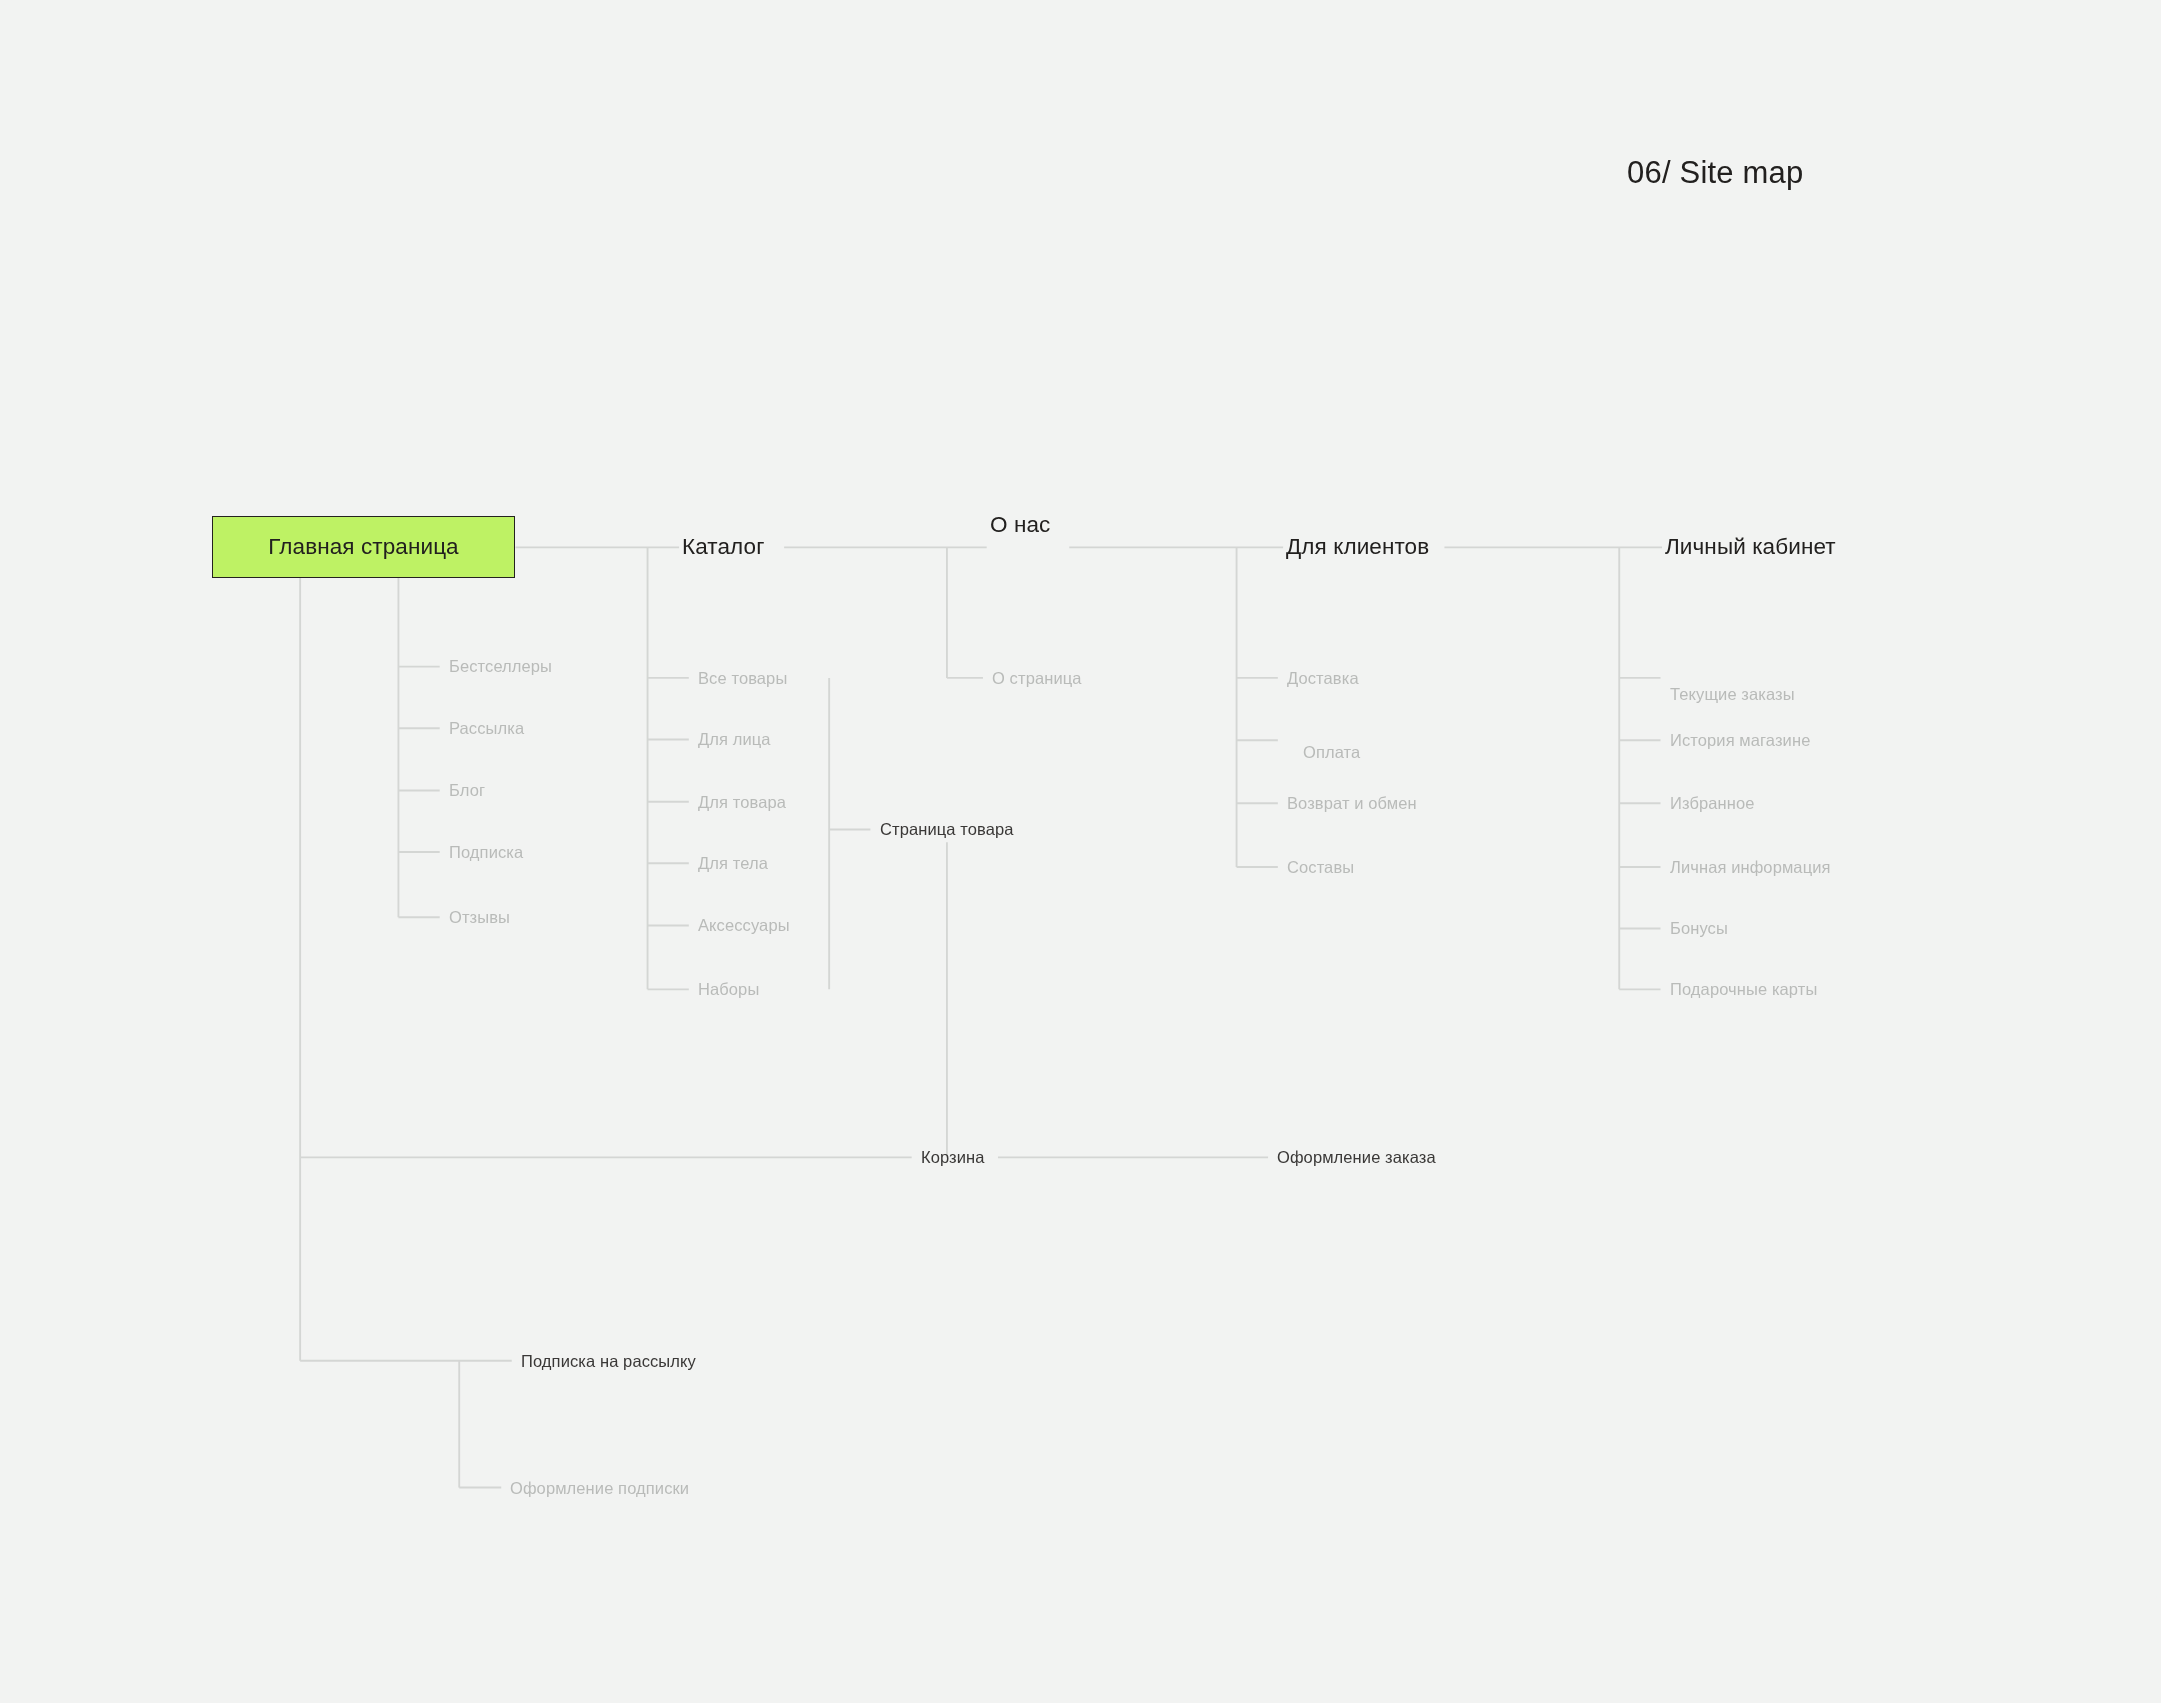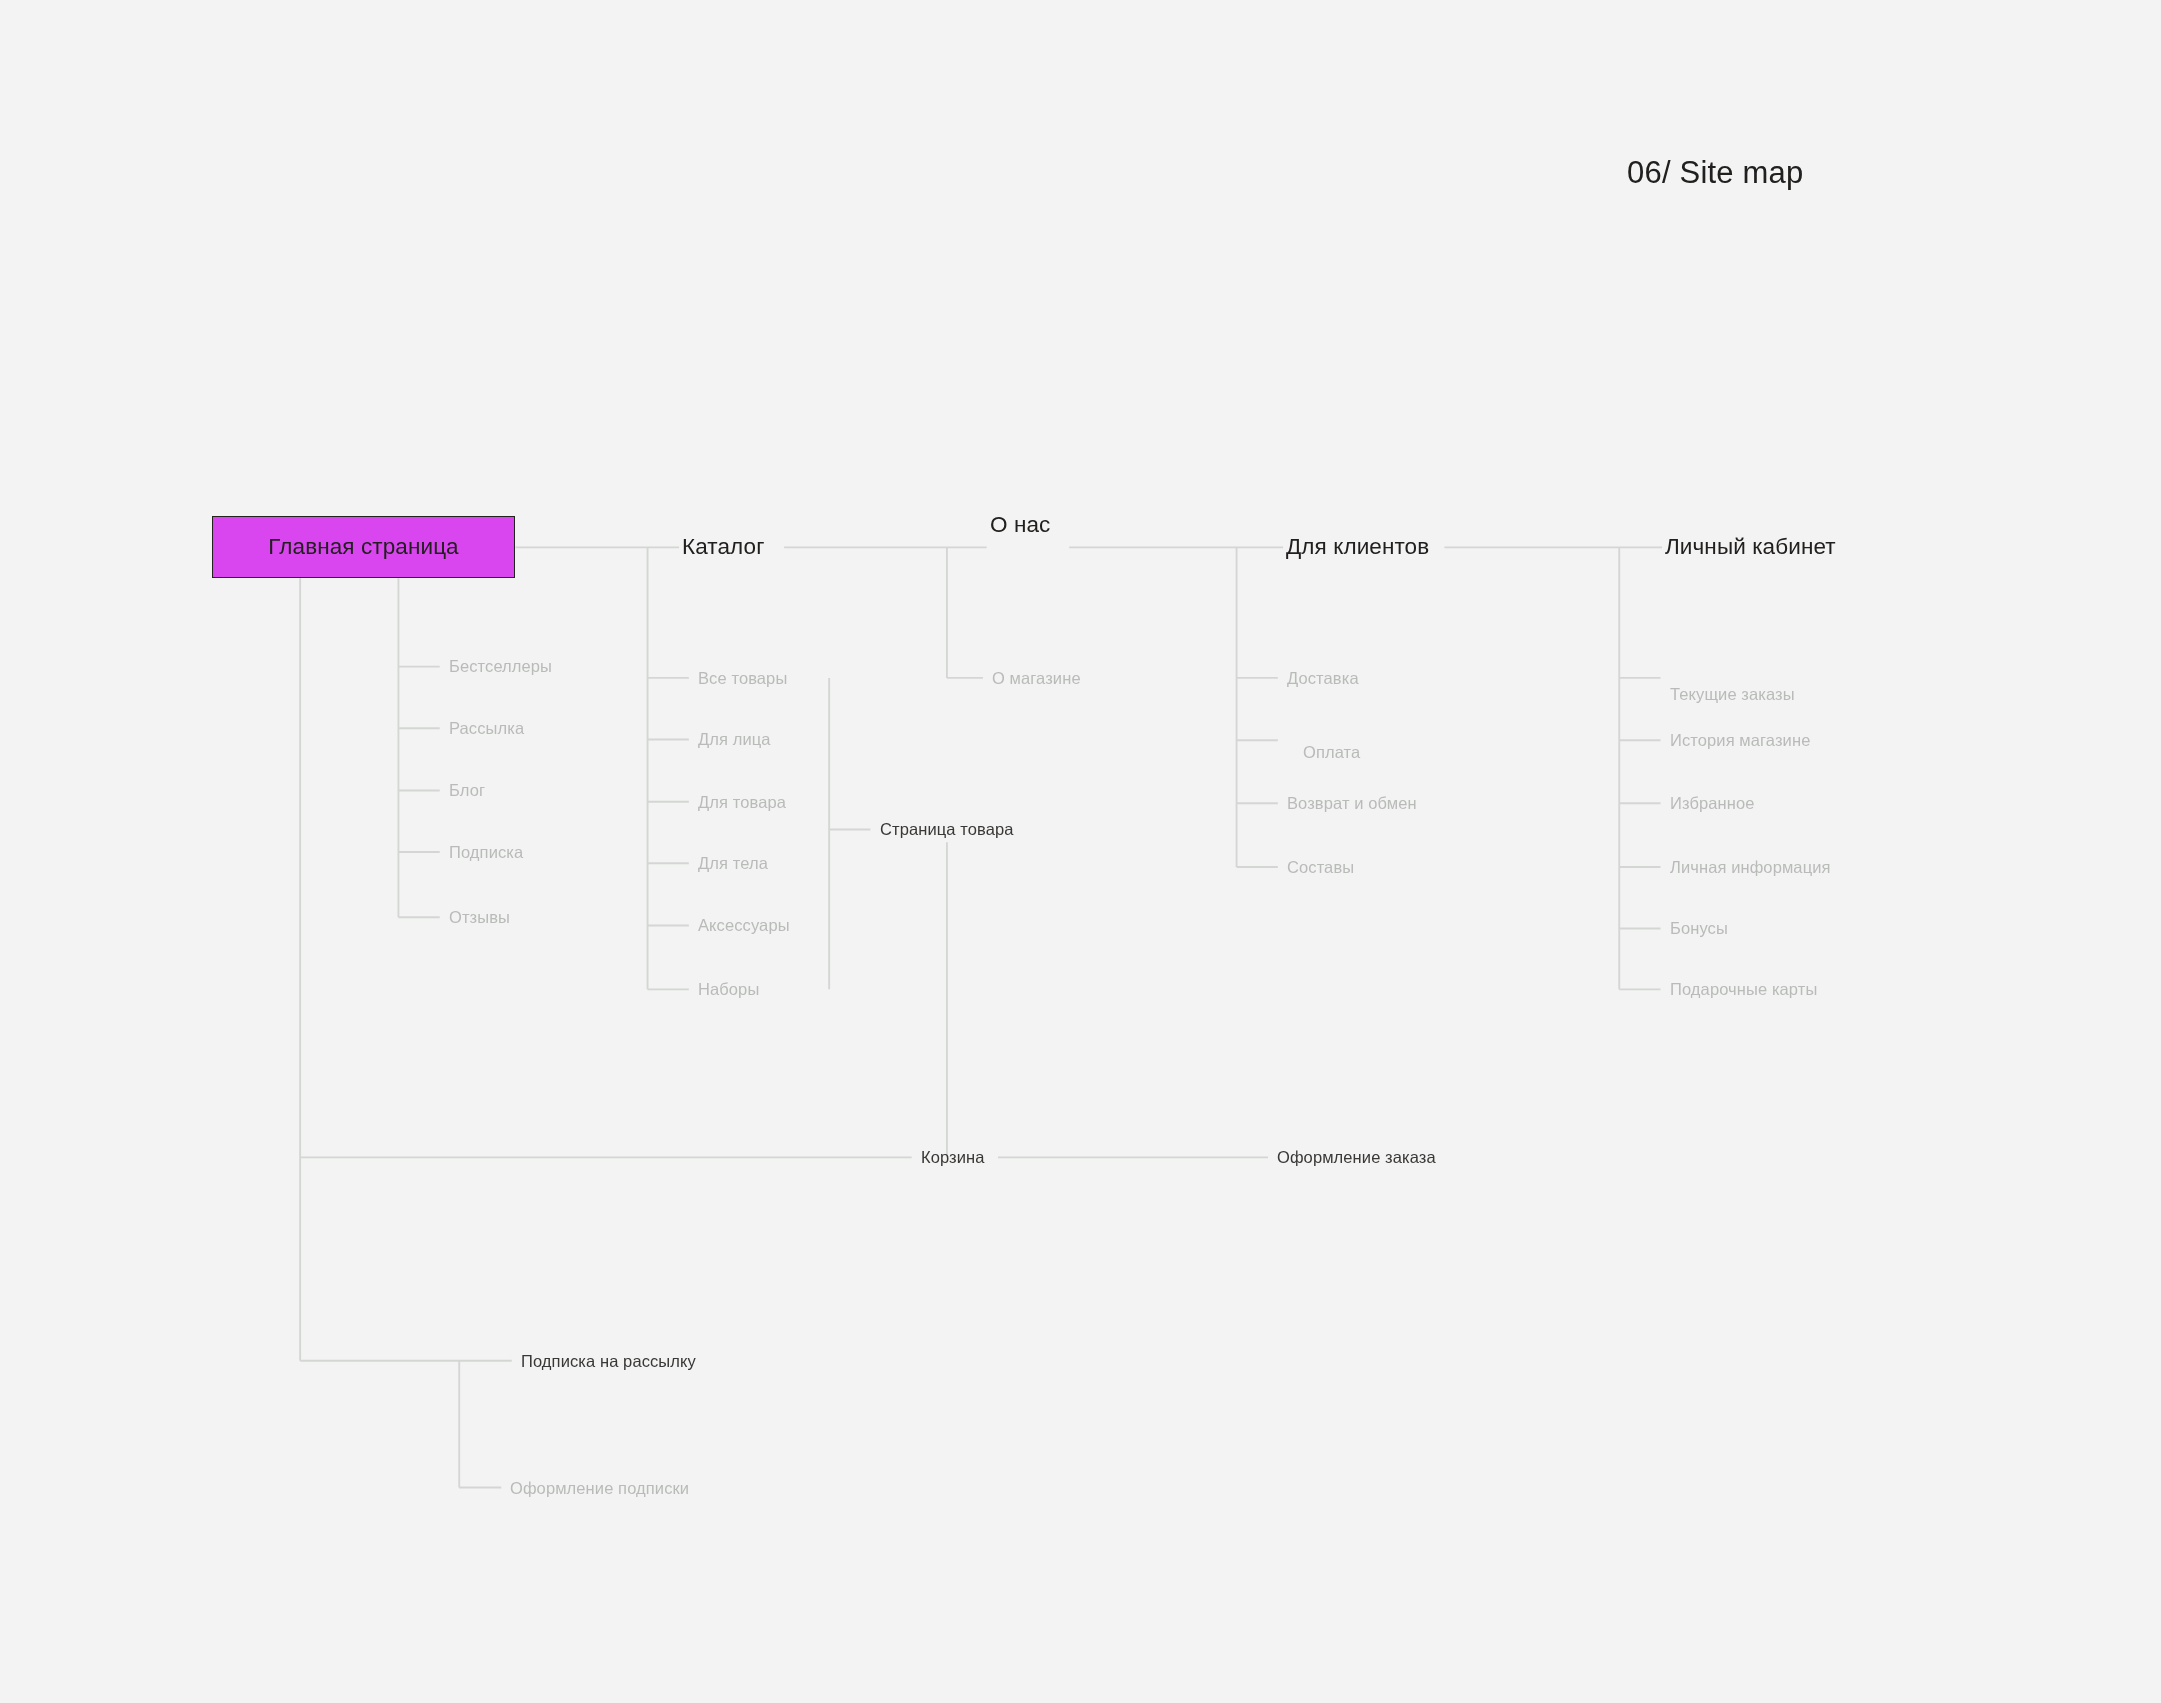--- a/index.html
+++ b/index.html
@@ -42,21 +42,21 @@
     white-space: nowrap;
     line-height: 1;
   }
   
   .node-root {
     left: 212px;
     top: 516px;
     width: 303px;
     height: 62px;
     border: 1.5px solid #24221f;
-    background: #d946ef;
+    background: #bef264;
     box-sizing: border-box;
     display: flex;
     align-items: center;
     justify-content: center;
     font-size: 22.5px;
     font-weight: 400;
     color: #22201f;
     letter-spacing: 0.1px;
   }
   
@@ -163,21 +163,21 @@
 
   <div class="node node-muted" style="left:698px; top:678px;">Все товары</div>
   <div class="node node-muted" style="left:698px; top:739px;">Для лица</div>
   <div class="node node-muted" style="left:698px; top:802px;">Для товара</div>
   <div class="node node-muted" style="left:698px; top:863px;">Для тела</div>
   <div class="node node-muted" style="left:698px; top:925px;">Аксессуары</div>
   <div class="node node-muted" style="left:698px; top:989px;">Наборы</div>
 
   <div class="node node-mid" style="left:880px; top:829px;">Страница товара</div>
 
-  <div class="node node-muted" style="left:992px; top:678px;">О магазине</div>
+  <div class="node node-muted" style="left:992px; top:678px;">О страница</div>
 
   <div class="node node-muted" style="left:1287px; top:678px;">Доставка</div>
   <div class="node node-muted" style="left:1287px; top:752px;margin-left:16px;">Оплата</div>
   <div class="node node-muted" style="left:1287px; top:803px;">Возврат и обмен</div>
   <div class="node node-muted" style="left:1287px; top:867px;">Составы</div>
 
   <div class="node node-muted" style="left:1670px; top:678px;margin-top:16px;">Текущие заказы</div>
   <div class="node node-muted" style="left:1670px; top:740px;">История магазине</div>
   <div class="node node-muted" style="left:1670px; top:803px;">Избранное</div>
   <div class="node node-muted" style="left:1670px; top:867px;">Личная информация</div>

